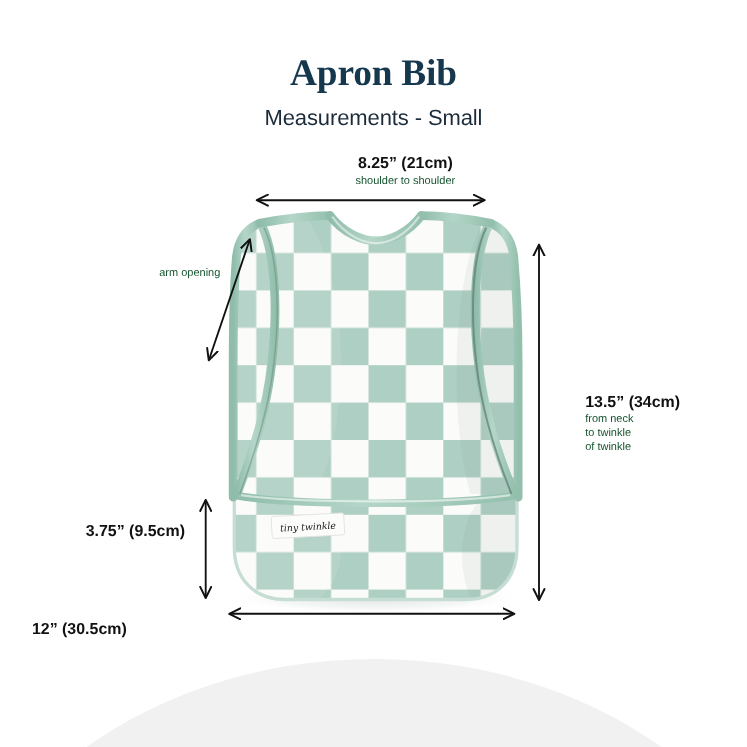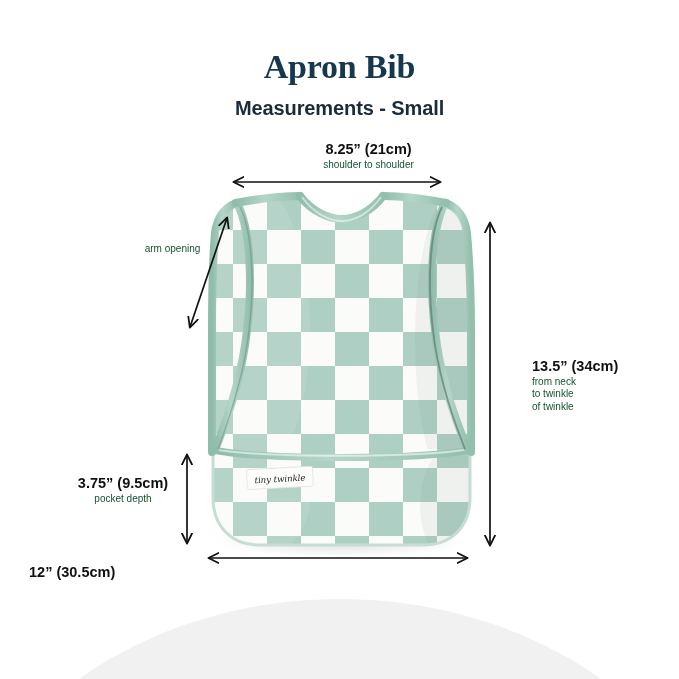--- a/index.html
+++ b/index.html
@@ -24,21 +24,21 @@
 
   
   .title{
     position:absolute;left:0;top:48px;width:679px;text-align:center;
     font-size:34px;font-weight:bold;color:#15384f;
     letter-spacing:-0.2px;
     font-family:Liberation Serif, serif;
   }
   .subtitle{
     position:absolute;left:0;top:97px;width:679px;text-align:center;
-    font-size:20px;font-weight:bold;color:#1b2b3a;
+    font-size:20px;font-weight:normal;color:#1b2b3a;
     letter-spacing:-0.1px;
   }
 
   
   .mlabel{position:absolute;color:#1d1d1d;line-height:1.28;padding-left:29px;}
   .mlabel .val{font-size:14.5px;font-weight:bold;display:block;color:#111;}
   .mlabel .desc{font-size:10px;font-weight:normal;display:block;color:#14532d;}
 
   #m-shoulder{left:0;top:140px;width:679px;text-align:center;}
   #m-arm{left:56px;top:243px;width:175px;text-align:center;}
@@ -187,20 +187,19 @@
 
   <div class="mlabel" id="m-neck">
     <span class="val">13.5” (34cm)</span>
     <span class="desc">from neck</span>
     <span class="desc">to twinkle</span>
     <span class="desc">of twinkle</span>
   </div>
 
   <div class="mlabel" id="m-pocket">
     <span class="val">3.75” (9.5cm)</span>
-    <span class="desc">pocket depth</span>
   </div>
 
   <div class="mlabel" id="m-width">
     <span class="val">12” (30.5cm)</span>
   </div>
 
 </div>
 
 </body></html>

